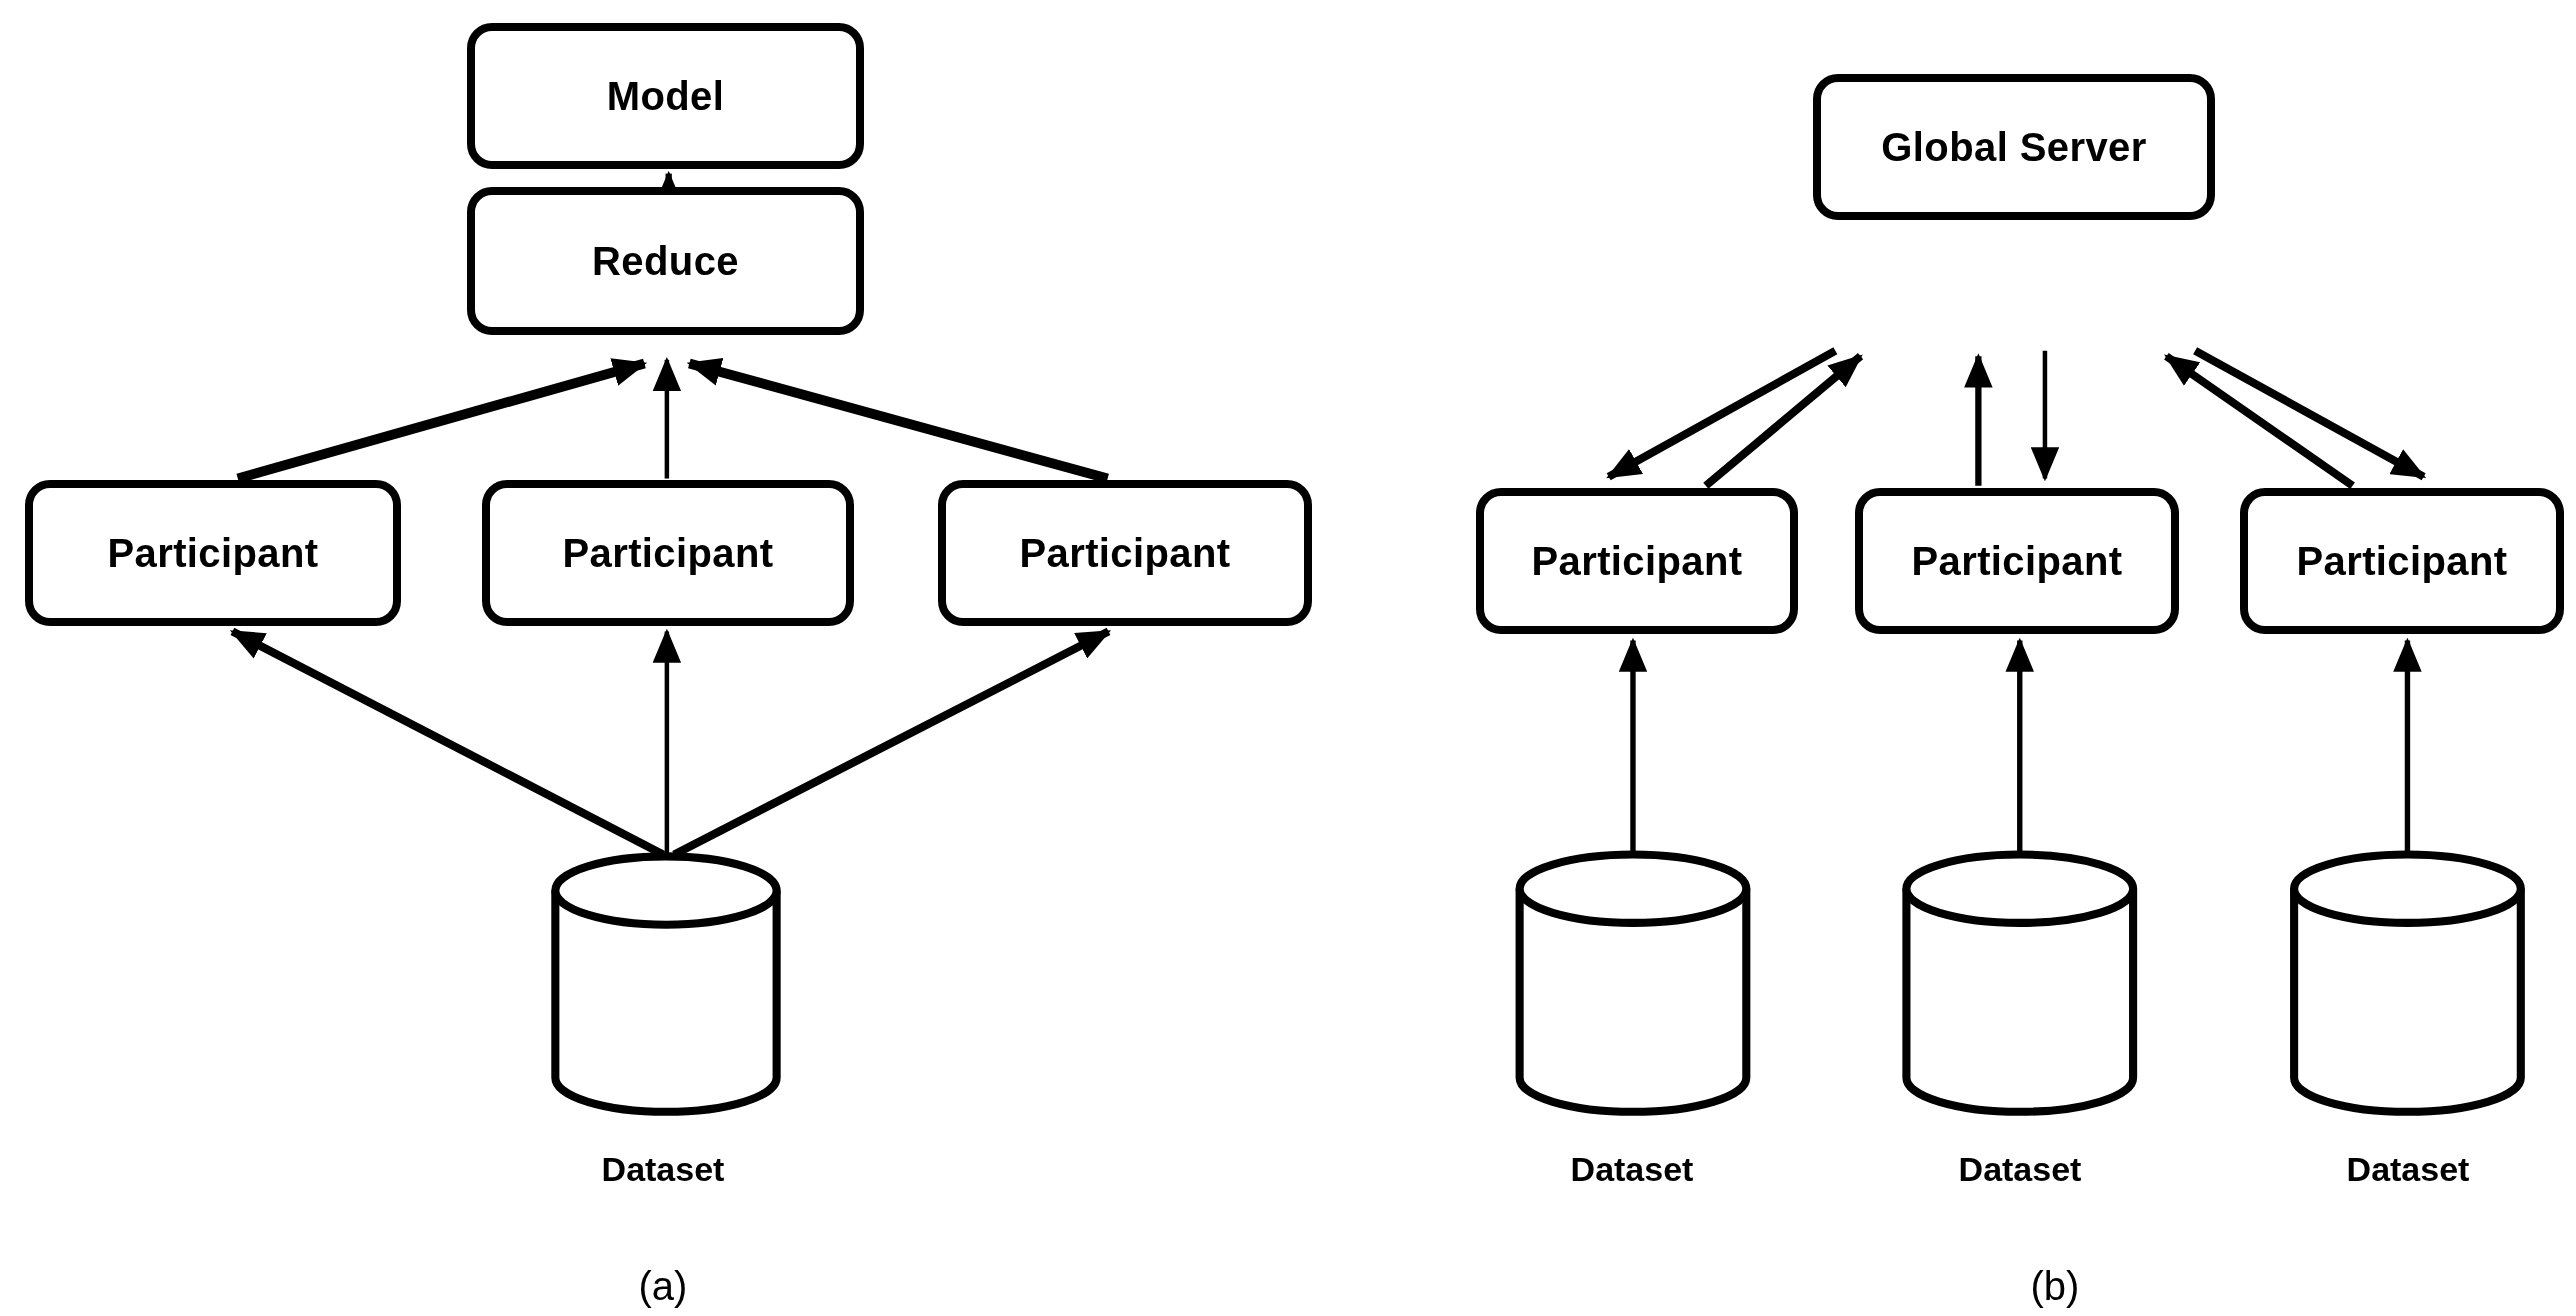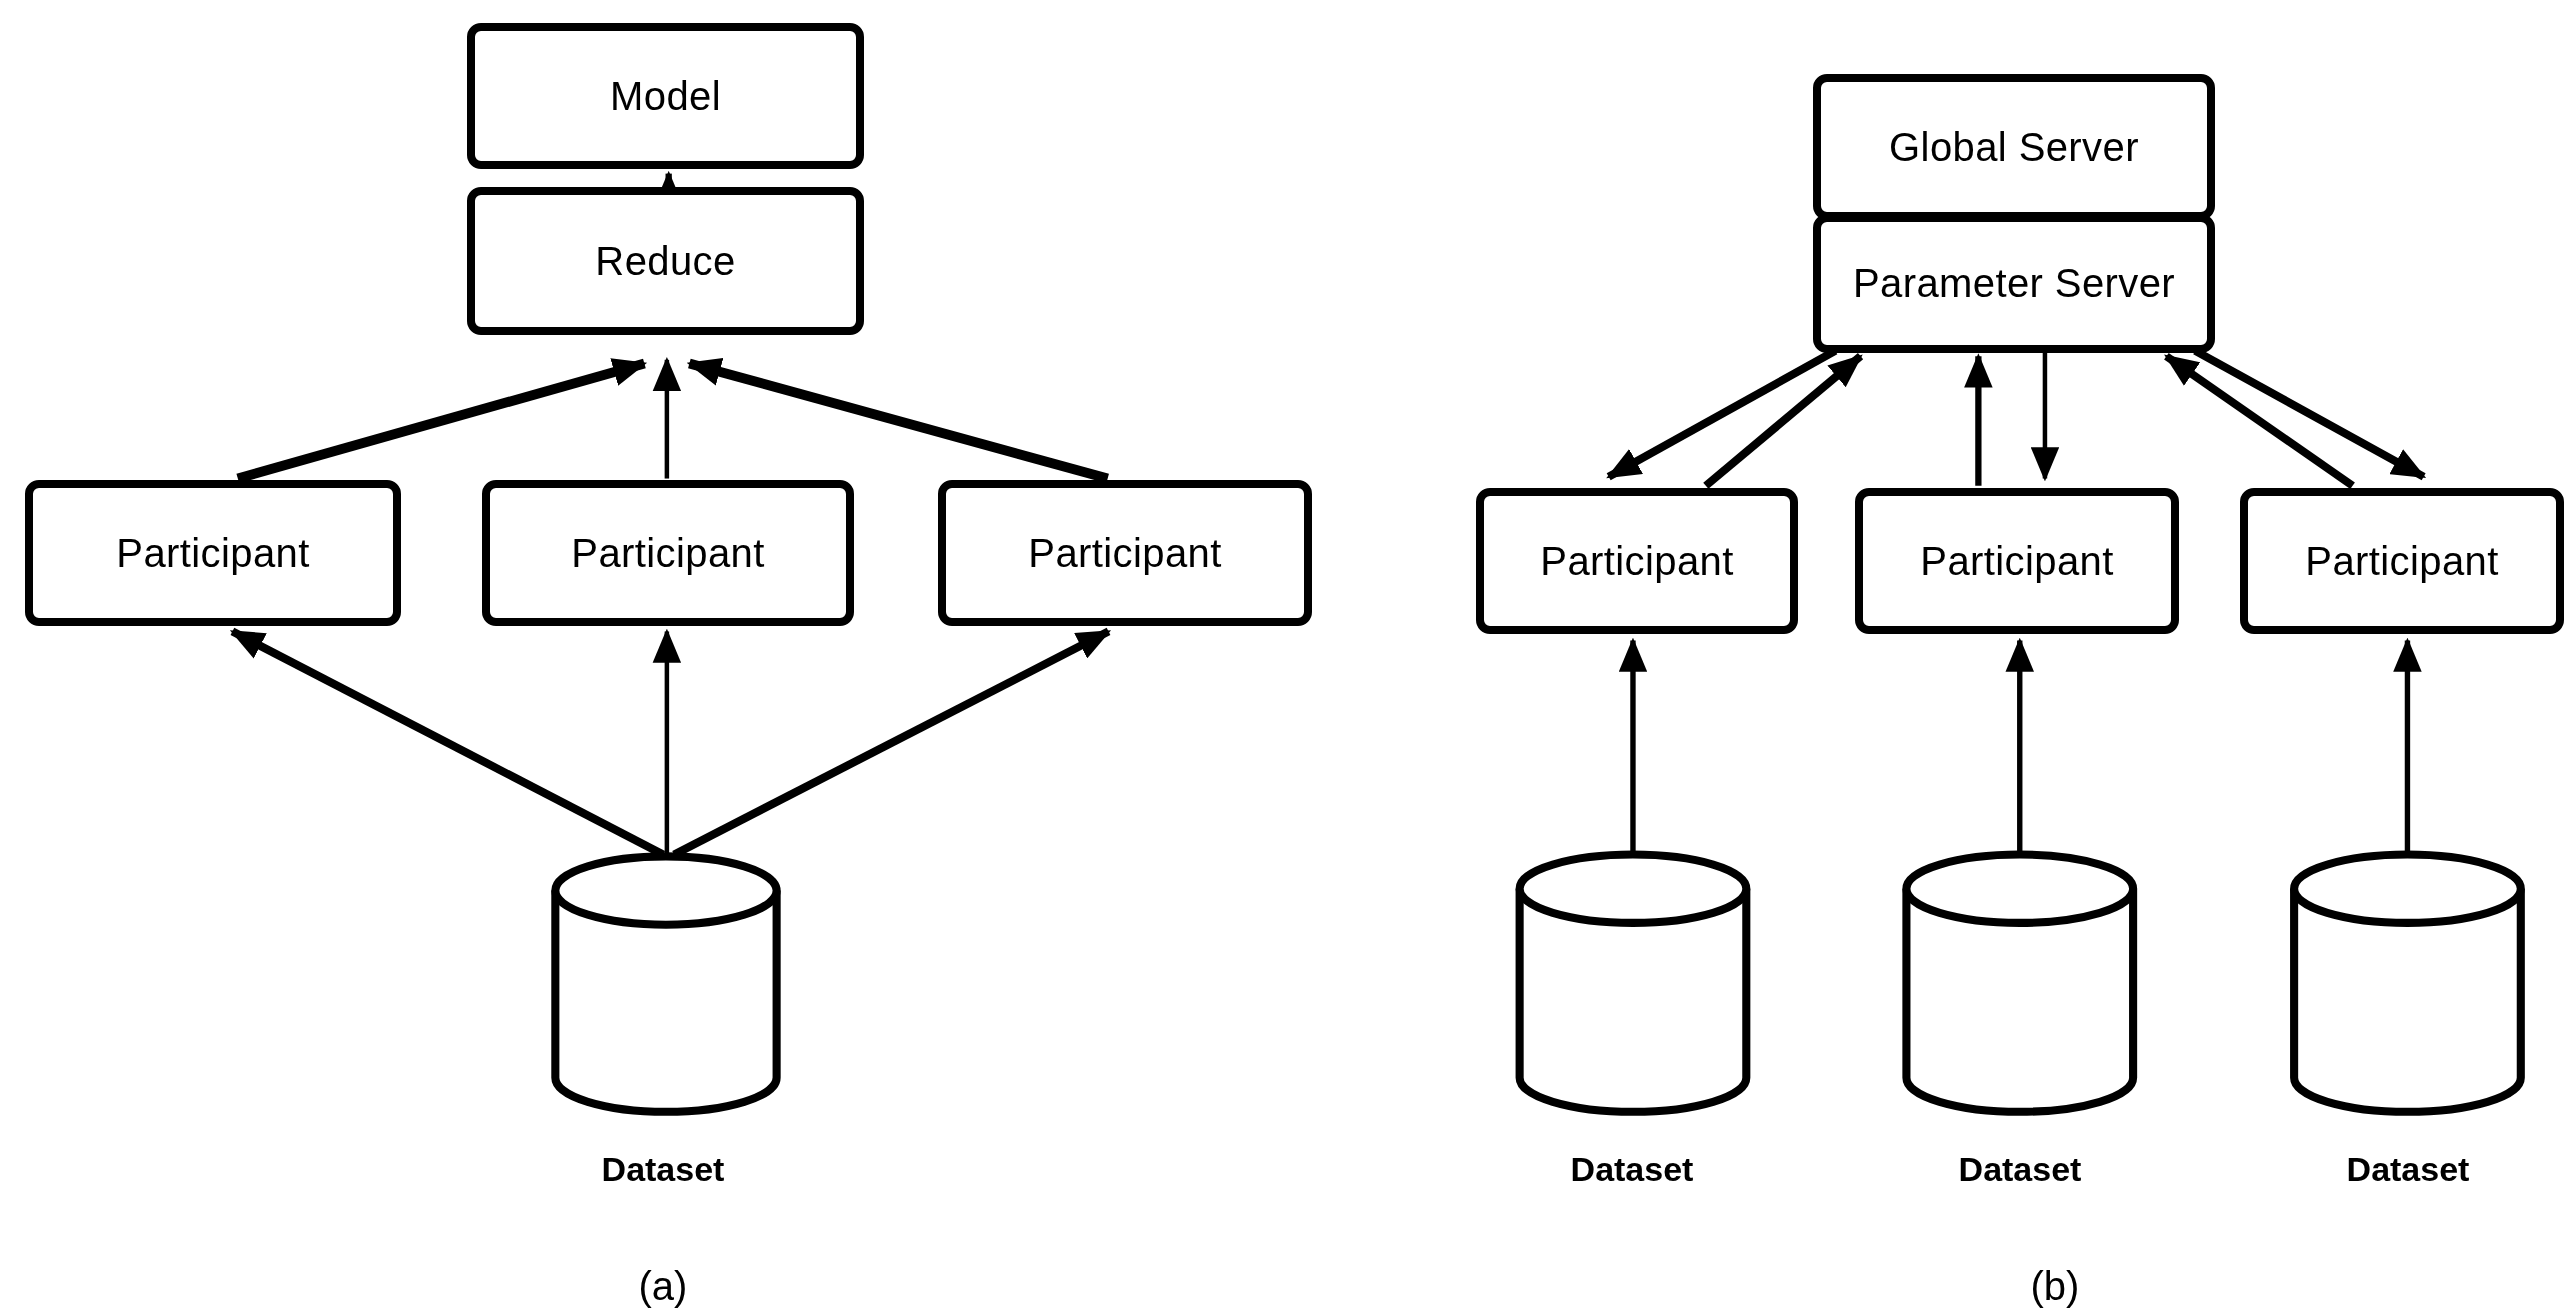--- a/index.html
+++ b/index.html
@@ -31,26 +31,26 @@
     fill: var(--fill, #ffffff);
   }
   .ah-fill {
     fill: var(--line, #000000);
     stroke: none;
   }
   .node {
     position: absolute;
     box-sizing: border-box;
     border: 8px solid var(--line, #000000);
-    border-radius: 14px;
+    border-radius: 25px;
     background: var(--fill, #ffffff);
     display: flex;
     align-items: center;
     justify-content: center;
-    font-weight: normal;
+    font-weight: bold;
     font-size: 40px;
     color: var(--text, #000000);
     text-align: right;
     letter-spacing: 0.4px;
   }
   .model-box      { left: 467px;  top: 23.4px;  width: 397px; height: 146px; }
   .reduce-box     { left: 467px;  top: 187px; width: 397px; height: 148px; }
   .pa1            { left: 25px;   top: 480px; width: 376px; height: 146px; }
   .pa2            { left: 482px;  top: 480px; width: 372px; height: 146px; }
   .pa3            { left: 938px; top: 480px; width: 374px; height: 146px; }
@@ -141,21 +141,20 @@
   <div class="node model-box">Model</div>
   <div class="node reduce-box">Reduce</div>
   <div class="node pa1">Participant</div>
   <div class="node pa2">Participant</div>
   <div class="node pa3">Participant</div>
 
   <div class="diagram-label ds-a">Dataset</div>
   <div class="caption cap-a">(a)</div>
 
   <div class="node gm-box">Global Server</div>
-  <div class="node ps-box">Parameter Server</div>
   <div class="node pb1">Participant</div>
   <div class="node pb2">Participant</div>
   <div class="node pb3">Participant</div>
 
   <div class="diagram-label ds-b1">Dataset</div>
   <div class="diagram-label ds-b2">Dataset</div>
   <div class="diagram-label ds-b3">Dataset</div>
   <div class="caption cap-b">(b)</div>
 
 </div>

